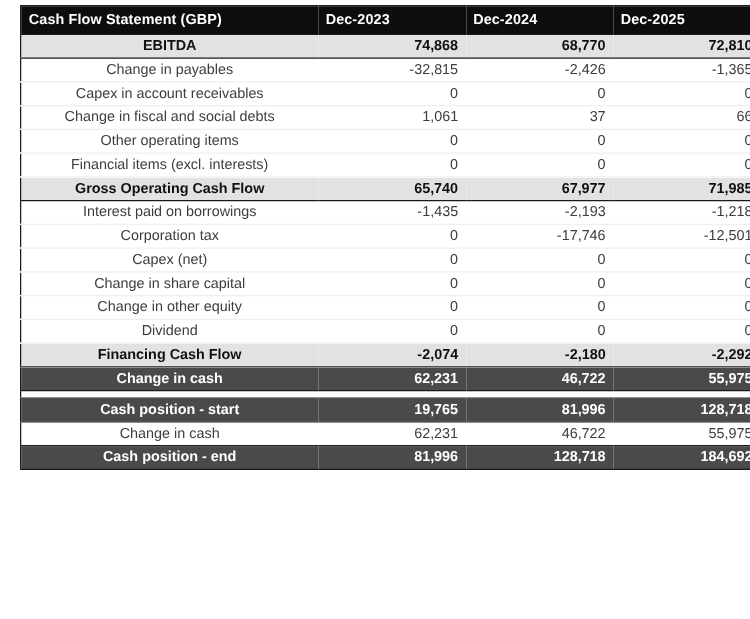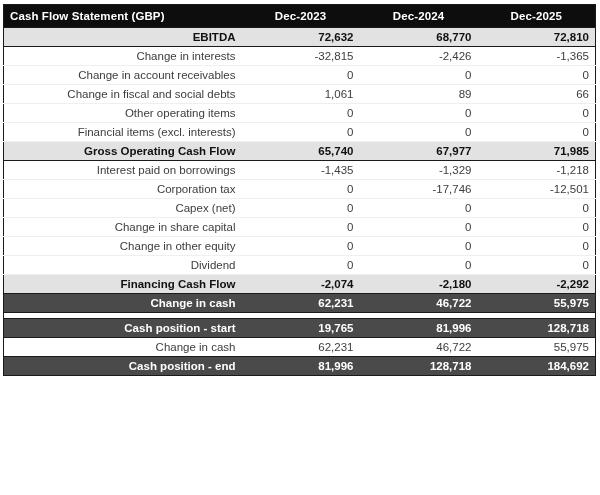--- a/index.html
+++ b/index.html
@@ -14,21 +14,21 @@
     font-family: "Liberation Sans", sans-serif;
     -webkit-font-smoothing: antialiased;
   }
 
   #sheet {
     position: relative;
     width: 600px;
     height: 495px;
     background: #ffffff;
     box-sizing: border-box;
-    padding: 4px 4px 6px 3px;
+    padding: 4px 4px 6px 16px;
     border-radius: 28px;
   }
 
   table.cf {
     width: 592px;
     border-collapse: collapse;
     table-layout: fixed;
     border: 1px solid #1a1a1a;
   }
 
@@ -50,24 +50,24 @@
   tr.hdr th {
     background: #0d0d0d;
     color: #ffffff;
     font-weight: bold;
     font-size: 11.5px;
     height: 22px;
     line-height: 22px;
     letter-spacing: 0.1px;
   }
   tr.hdr th.lbl { text-align: left; }
-  tr.hdr th.num { text-align: center; }
-
-  
-  td.lbl { text-align: right; color: #3d3d3d; }
+  tr.hdr th.num { text-align: left; }
+
+  
+  td.lbl { text-align: center; color: #3d3d3d; }
   td.num { text-align: right; color: #3d3d3d; }
 
   
   tr.detail td {
     background: #ffffff;
     border-bottom: 1px solid #efefef;
   }
 
   
   tr.subtotal td {
@@ -121,40 +121,40 @@
       <tr class="hdr">
         <th class="lbl">Cash Flow Statement (GBP)</th>
         <th class="num">Dec-2023</th>
         <th class="num">Dec-2024</th>
         <th class="num">Dec-2025</th>
       </tr>
     </thead>
     <tbody id="cf-body">
         <tr class="subtotal">
           <td class="lbl">EBITDA</td>
-          <td class="num">72,632</td>
+          <td class="num">74,868</td>
           <td class="num">68,770</td>
           <td class="num">72,810</td>
         </tr>
         <tr class="detail">
-          <td class="lbl">Change in interests</td>
+          <td class="lbl">Change in payables</td>
           <td class="num">-32,815</td>
           <td class="num">-2,426</td>
           <td class="num">-1,365</td>
         </tr>
         <tr class="detail">
-          <td class="lbl">Change in account receivables</td>
+          <td class="lbl">Capex in account receivables</td>
           <td class="num">0</td>
           <td class="num">0</td>
           <td class="num">0</td>
         </tr>
         <tr class="detail">
           <td class="lbl">Change in fiscal and social debts</td>
           <td class="num">1,061</td>
-          <td class="num">89</td>
+          <td class="num">37</td>
           <td class="num">66</td>
         </tr>
         <tr class="detail">
           <td class="lbl">Other operating items</td>
           <td class="num">0</td>
           <td class="num">0</td>
           <td class="num">0</td>
         </tr>
         <tr class="detail">
           <td class="lbl">Financial items (excl. interests)</td>
@@ -164,21 +164,21 @@
         </tr>
         <tr class="subtotal">
           <td class="lbl">Gross Operating Cash Flow</td>
           <td class="num">65,740</td>
           <td class="num">67,977</td>
           <td class="num">71,985</td>
         </tr>
         <tr class="detail">
           <td class="lbl">Interest paid on borrowings</td>
           <td class="num">-1,435</td>
-          <td class="num">-1,329</td>
+          <td class="num">-2,193</td>
           <td class="num">-1,218</td>
         </tr>
         <tr class="detail">
           <td class="lbl">Corporation tax</td>
           <td class="num">0</td>
           <td class="num">-17,746</td>
           <td class="num">-12,501</td>
         </tr>
         <tr class="detail">
           <td class="lbl">Capex (net)</td>

